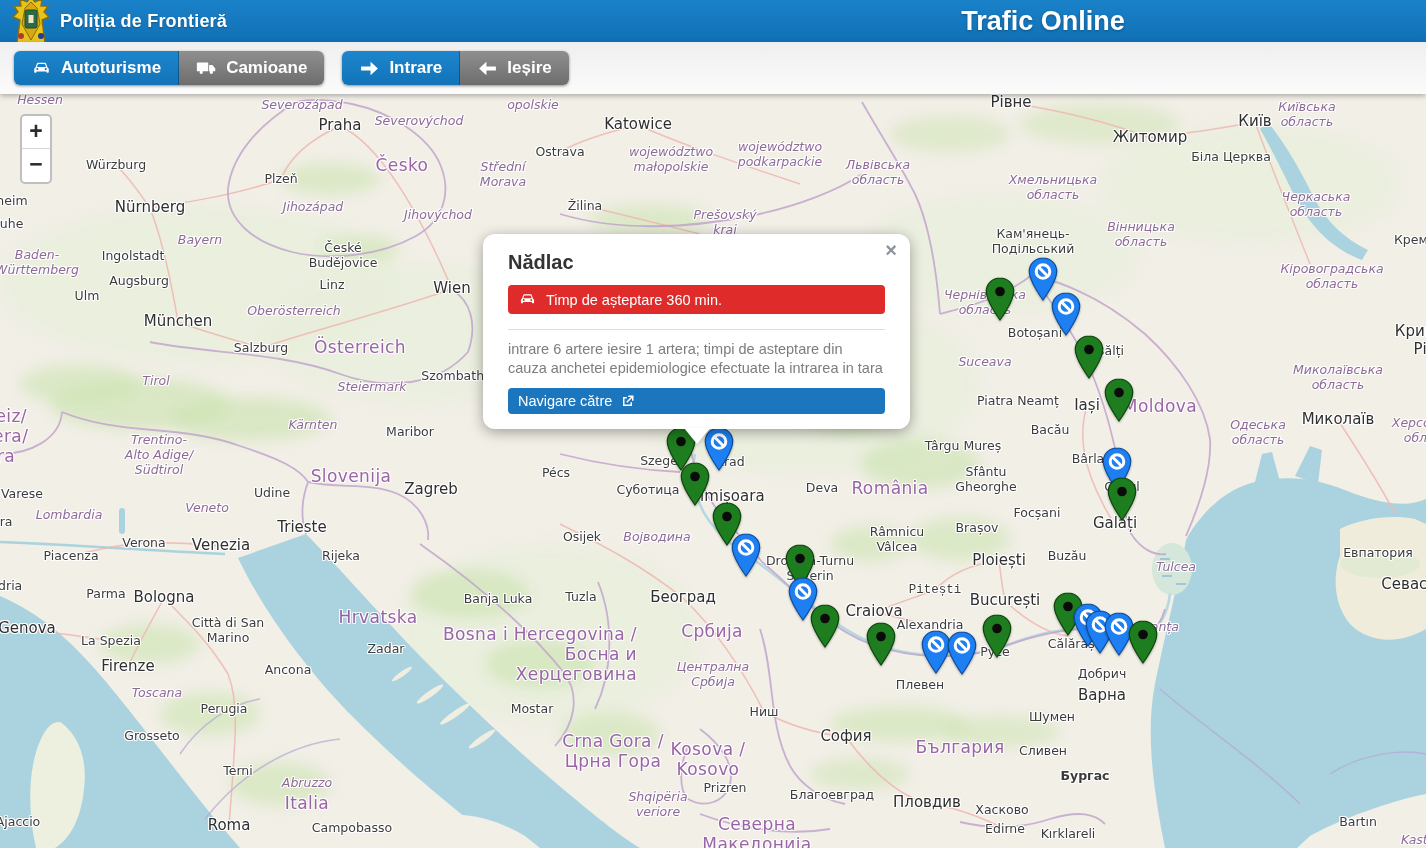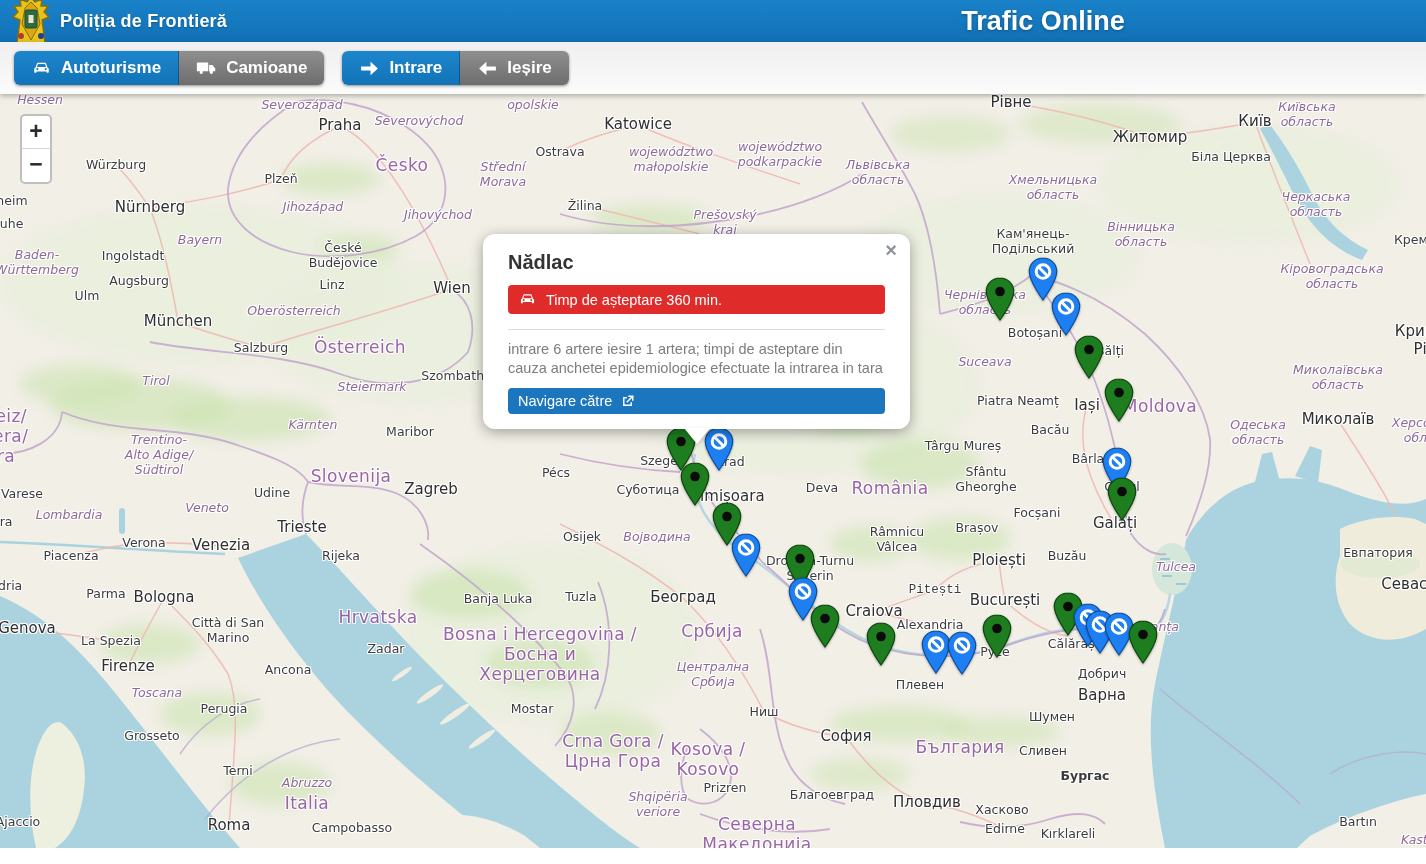--- a/index.html
+++ b/index.html
@@ -334,21 +334,21 @@
       <span class="map-label lbl-country" style="left: 708px; top: 665px;">Kosova /
 Kosovo</span>
       <span class="map-label lbl-city" style="left: 725px; top: 694px;">Prizren</span>
       <span class="map-label lbl-country" style="left: 757px; top: 740px;">Северна
 Македонија</span>
       <span class="map-label lbl-country" style="left: 613px; top: 657px;">Crna Gora /
 Црна Гора</span>
       <span class="map-label lbl-region" style="left: 658px; top: 711px;">Shqipëria
 veriore</span>
       <span class="map-label lbl-city" style="left: 532px; top: 615px;">Mostar</span>
-      <span class="map-label lbl-country" style="left: 540px; top: 560px;">Bosna i Hercegovina /
+      <span class="map-label lbl-country" style="left: 540px; top: 560px; text-align: right;">Bosna i Hercegovina /
 Босна и
 Херцеговина</span>
       <span class="map-label lbl-city" style="left: 498px; top: 505px;">Banja Luka</span>
       <span class="map-label lbl-city" style="left: 581px; top: 503px;">Tuzla</span>
       <span class="map-label lbl-city" style="left: 582px; top: 443px;">Osijek</span>
       <span class="map-label lbl-city" style="left: 556px; top: 379px;">Pécs</span>
       <span class="map-label lbl-city-lg" style="left: 431px; top: 396px;">Zagreb</span>
       <span class="map-label lbl-country" style="left: 378px; top: 523px;">Hrvatska</span>
       <span class="map-label lbl-city" style="left: 341px; top: 462px;">Rijeka</span>
       <span class="map-label lbl-city" style="left: 386px; top: 555px;">Zadar</span>

